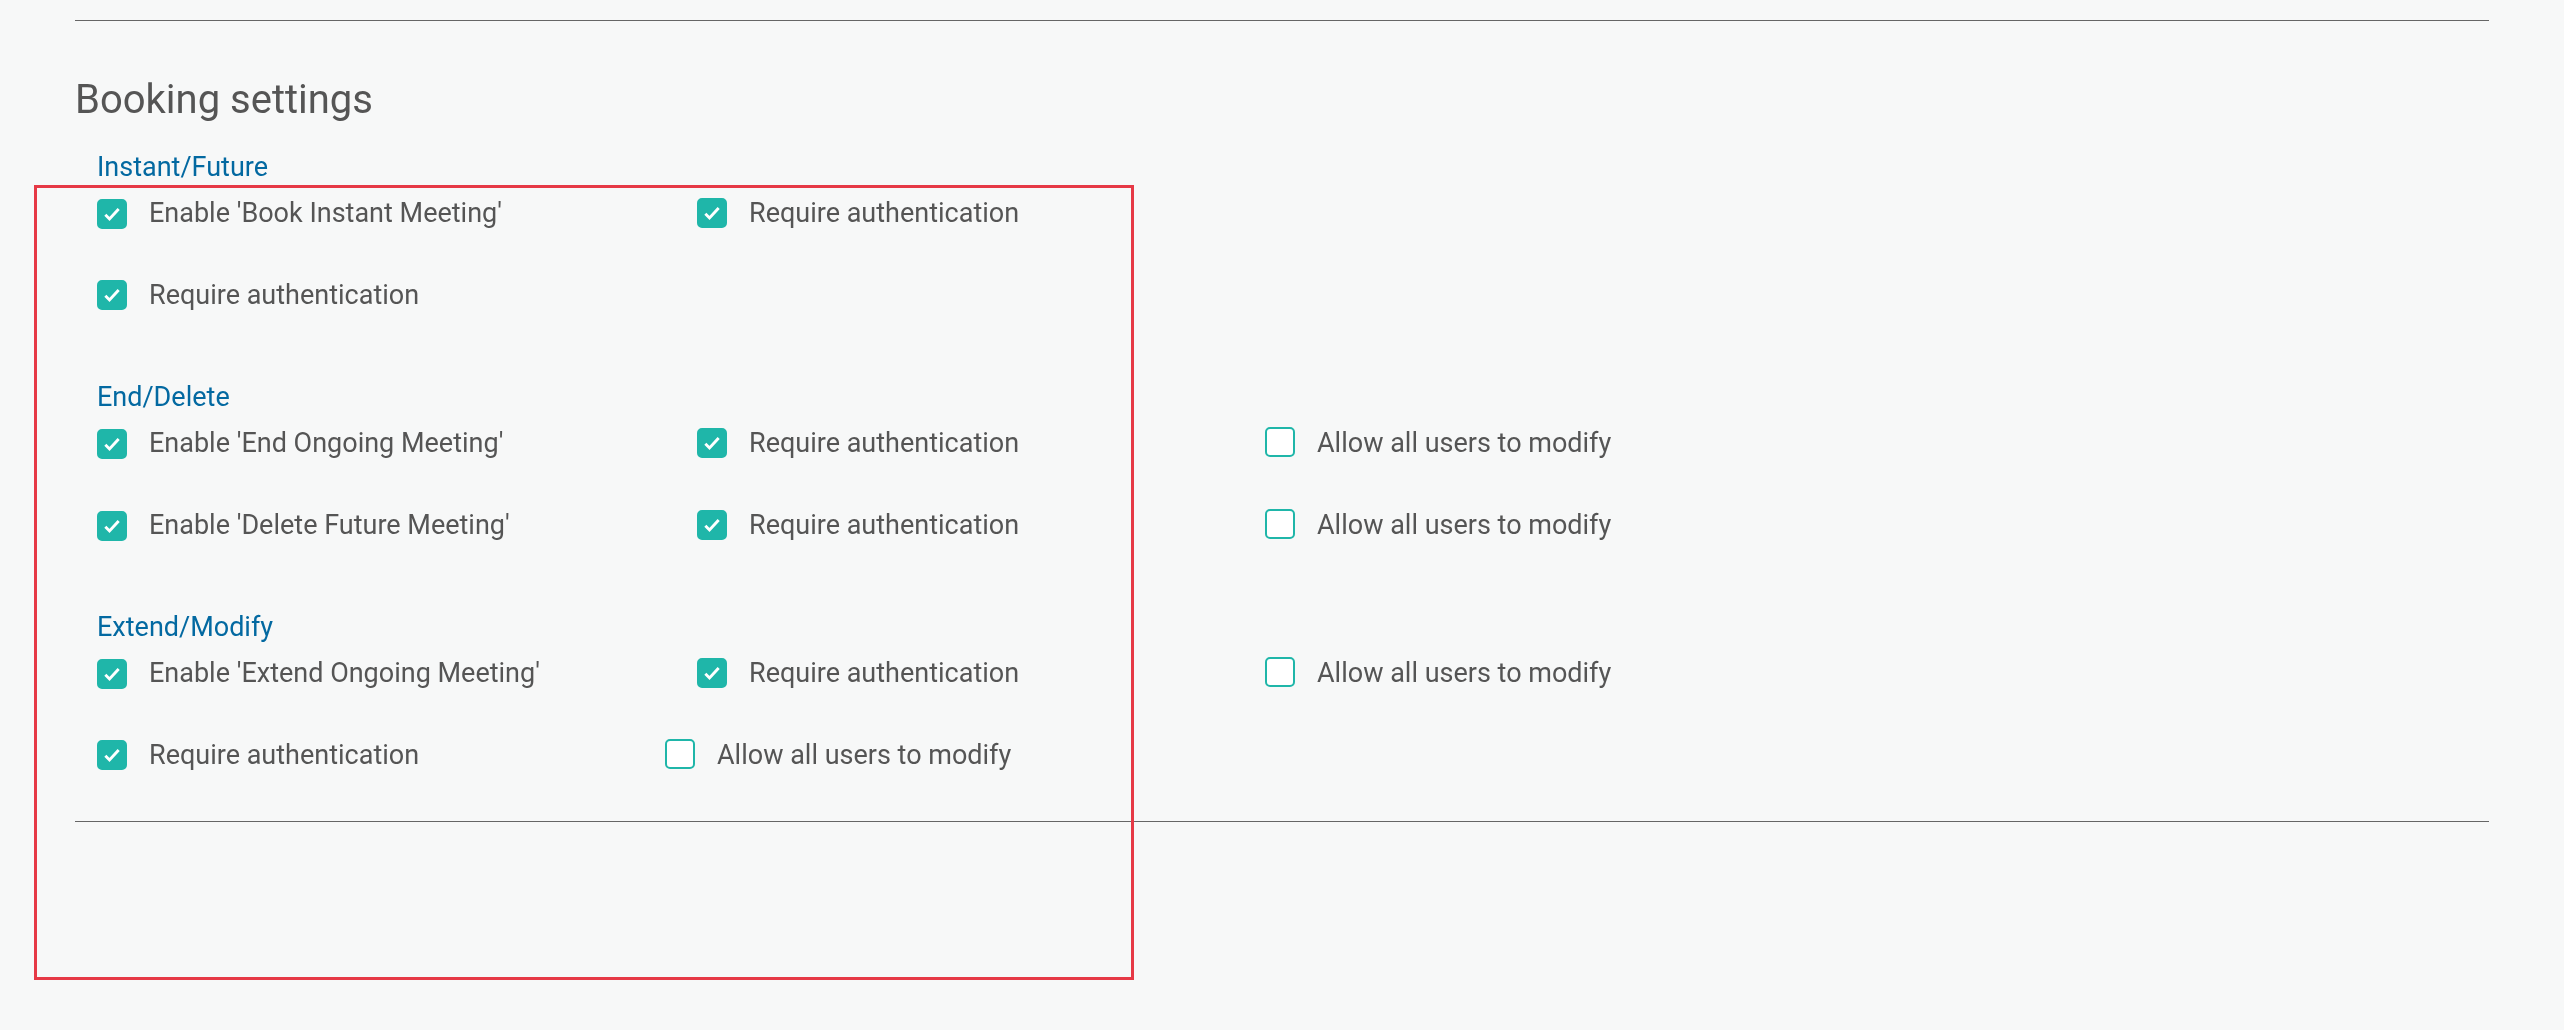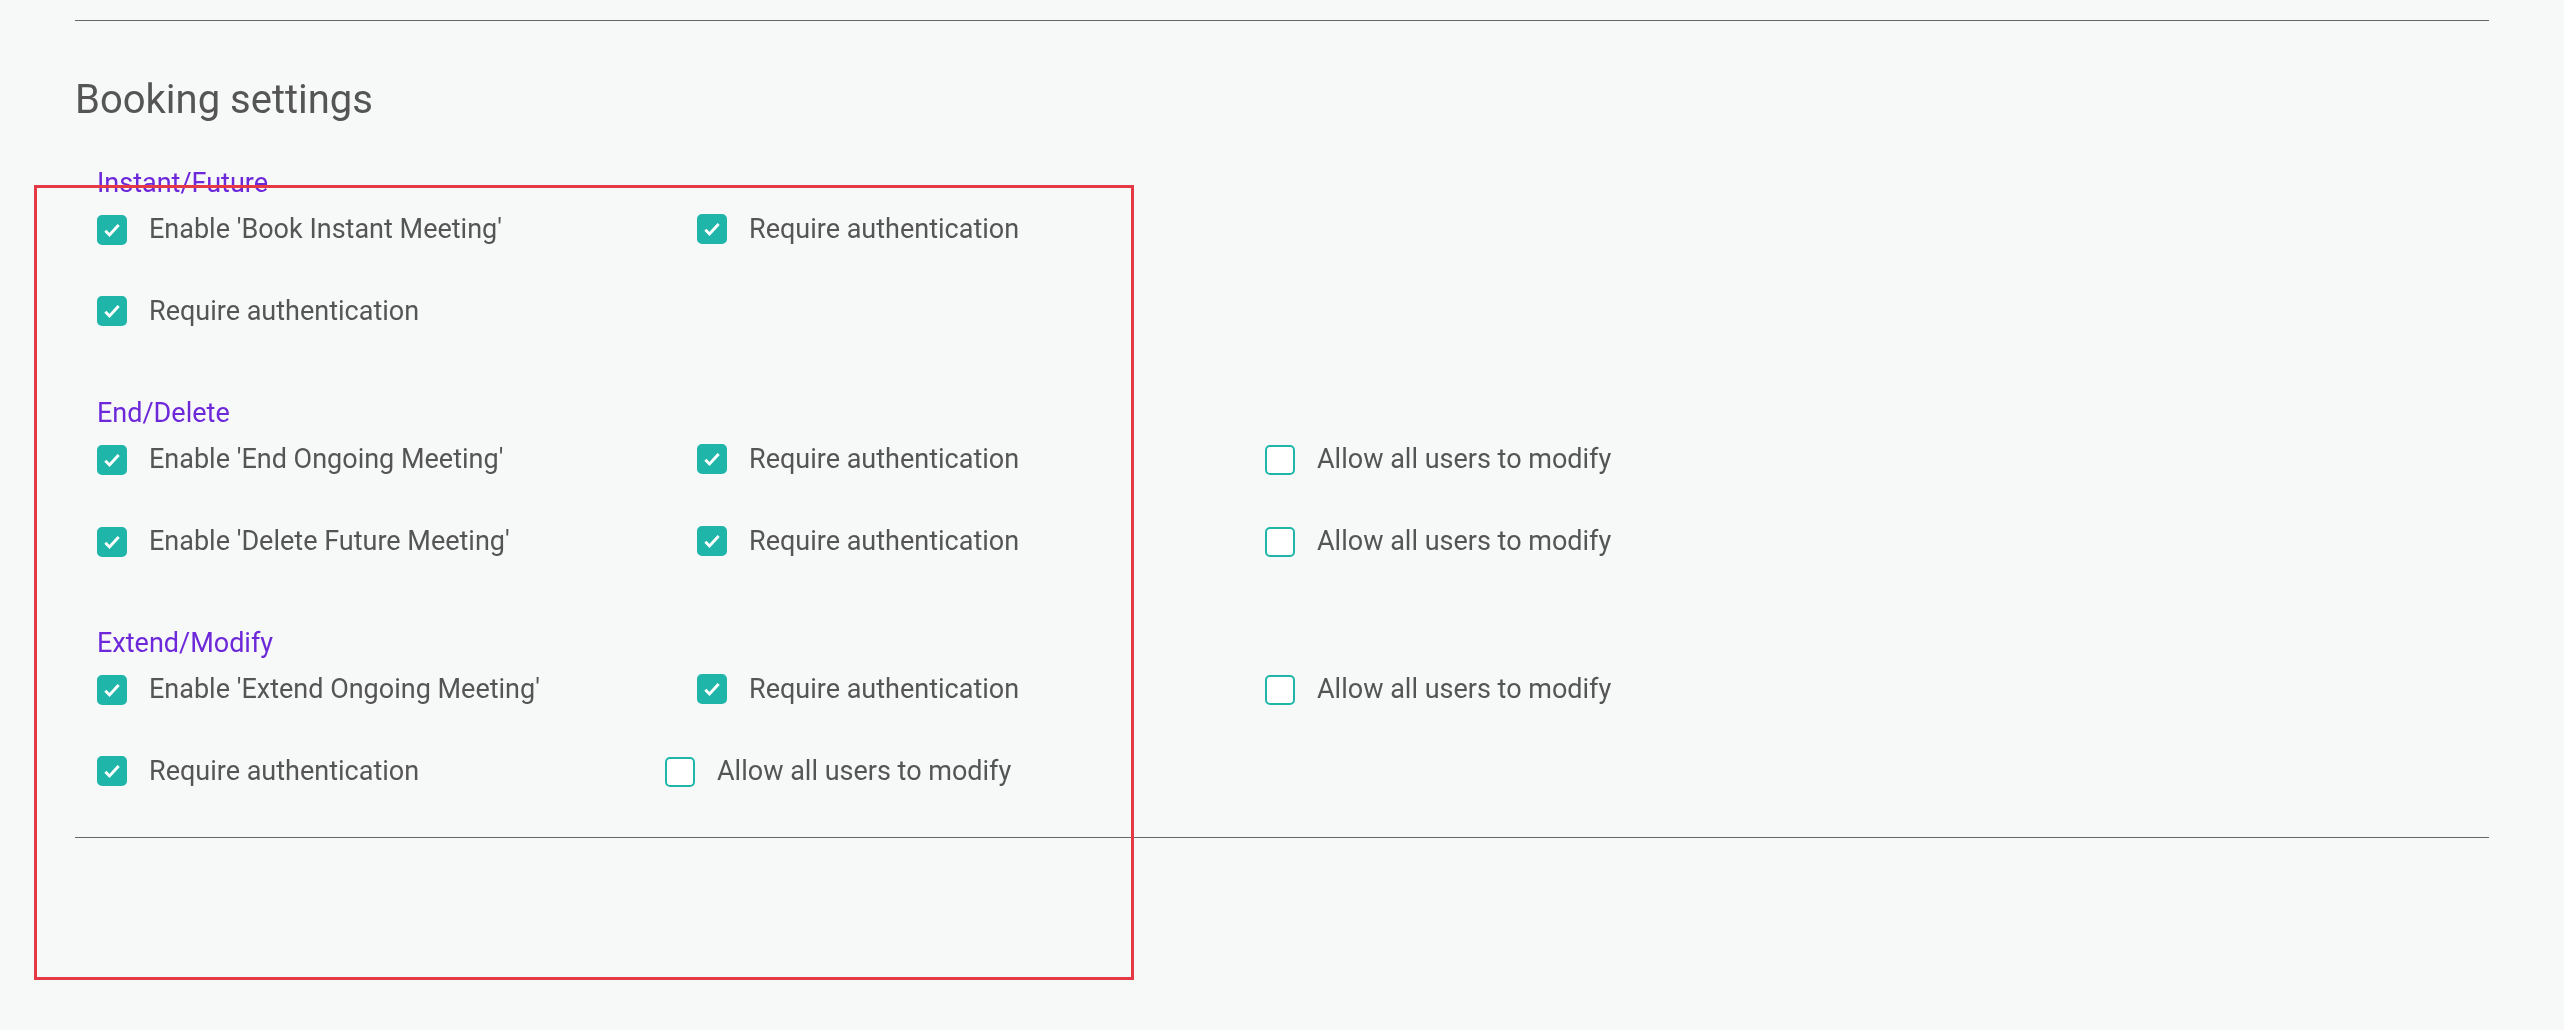--- a/index.html
+++ b/index.html
@@ -21,46 +21,46 @@
     }
     .hr-bottom {
       border: 0;
       border-top: 1px solid #666;
       margin: 30px 0 0 0;
     }
     .section-title {
       font-size: 40px;
       font-weight: 400;
       color: #555;
-      margin: 55px 0 44px 0;
+      margin: 55px 0 28px 0;
     }
     .highlight-box {
       position: absolute;
       border: 3px solid #e63946;
       pointer-events: none;
     }
     .settings-grid {
       position: relative;
       display: block;
     }
     .group-heading {
       font-size: 27px;
-      color: #6d28d9;
+      color: #0369a1;
       margin: 0 0 14px 22px;
       font-weight: 400;
     }
     .row {
       display: flex;
       align-items: center;
       margin-bottom: 50px;
       padding-left: 22px;
     }
     .col1 { width: 600px; display: flex; align-items: flex-end; }
     .col2 { width: 560px; display: flex; align-items: center; }
-    .col3 { display: flex; align-items: flex-end; padding-left: 8px; }
+    .col3 { display: flex; align-items: flex-start; padding-left: 8px; }
     .cb {
       width: 30px;
       height: 30px;
       border-radius: 5px;
       display: inline-flex;
       align-items: center;
       justify-content: center;
       margin-right: 22px;
       flex-shrink: 0;
     }

